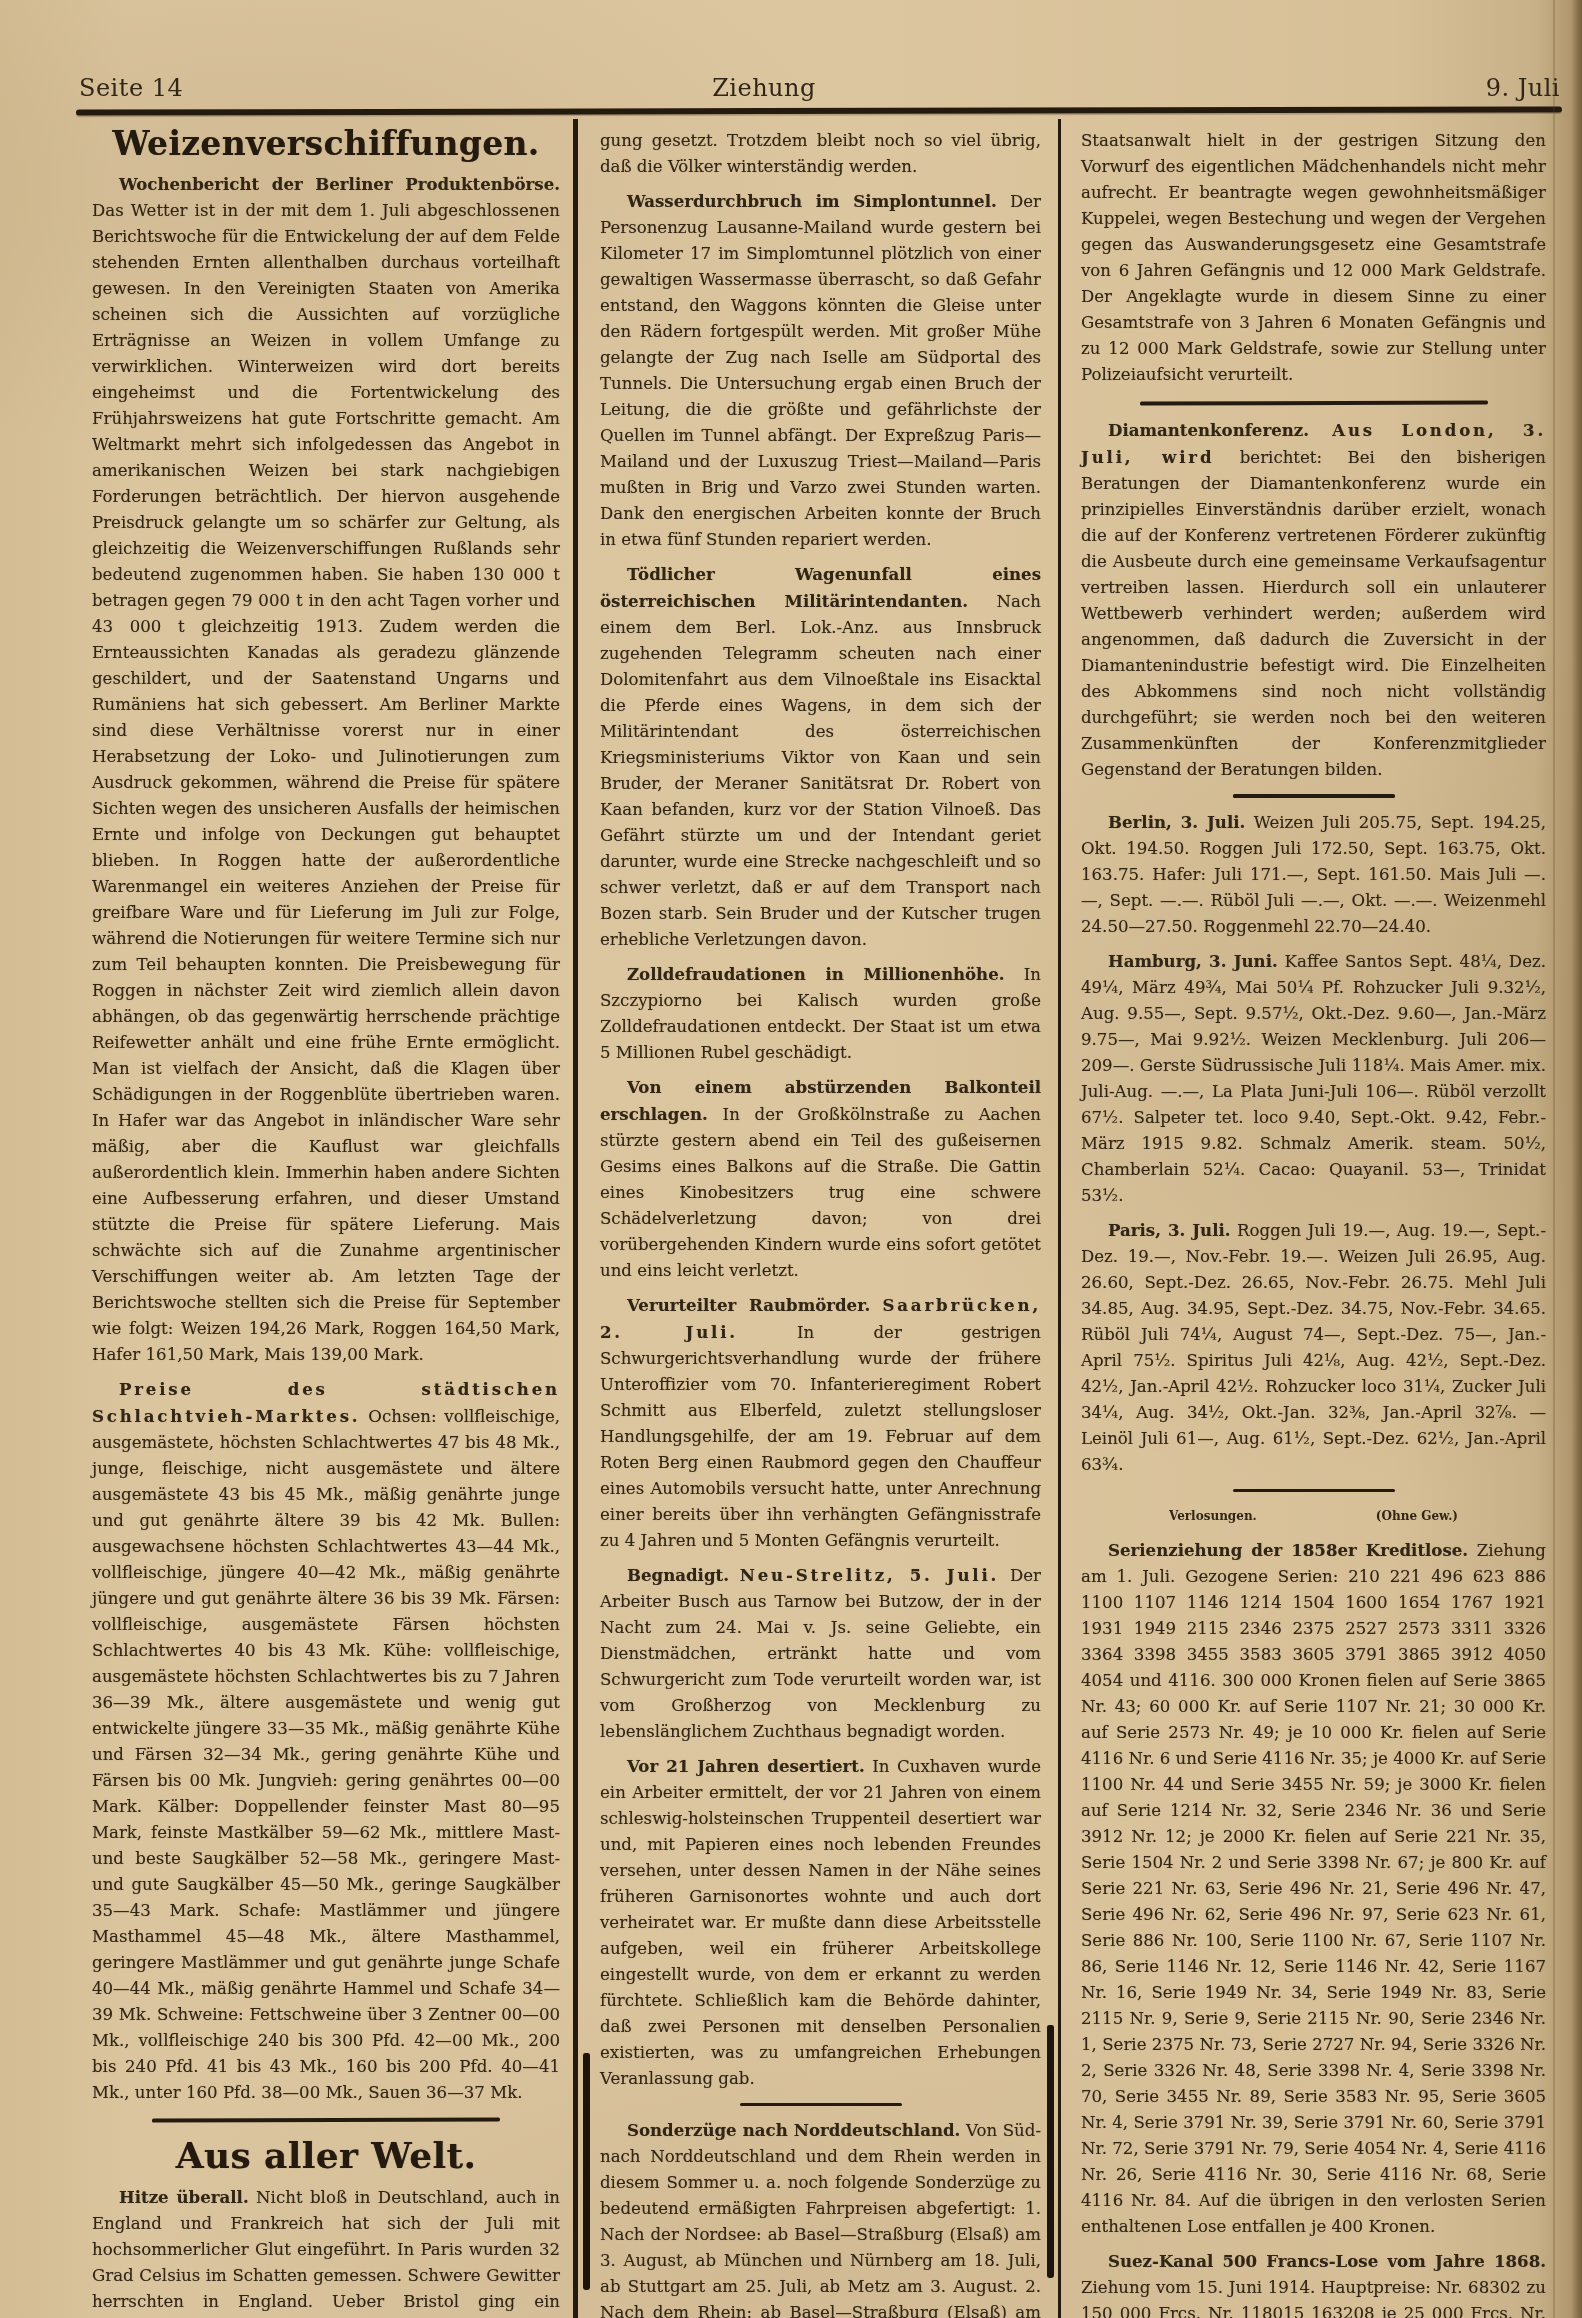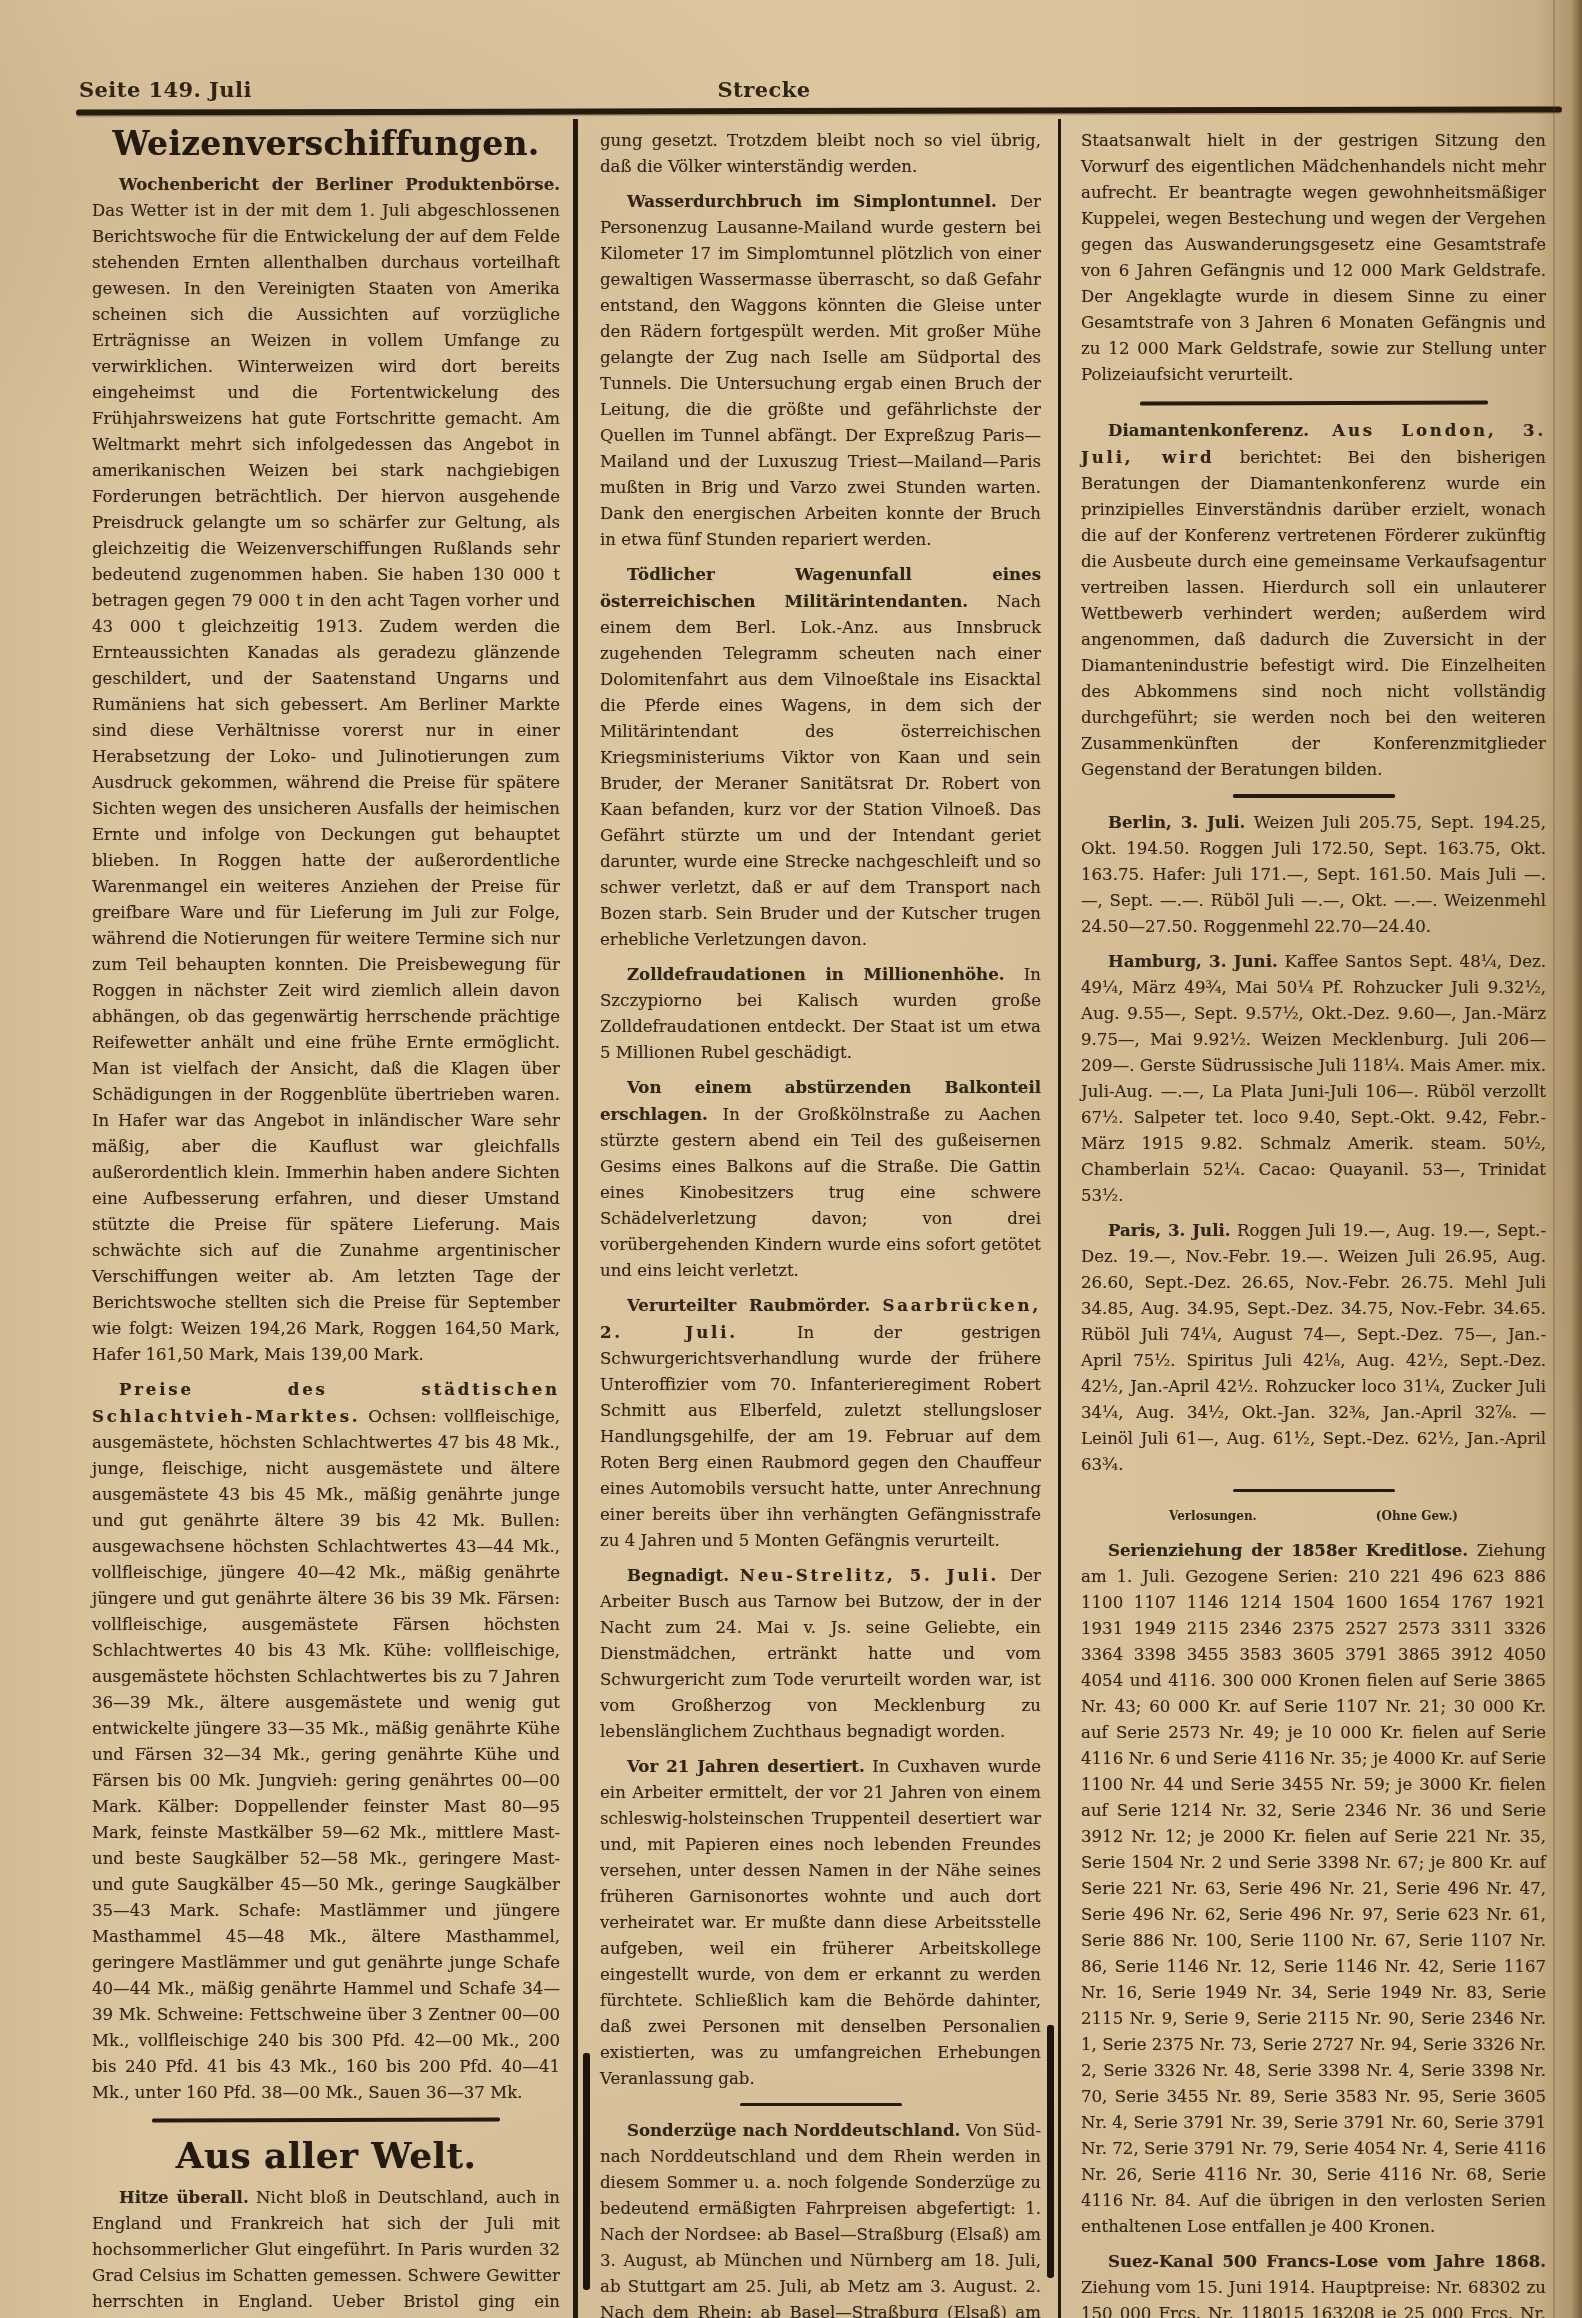--- a/index.html
+++ b/index.html
@@ -12,22 +12,22 @@
     background:
       radial-gradient(949px 475px at 18% 8%, rgba(120,90,50,.10), rgba(0,0,0,0) 60%),
       radial-gradient(712px 712px at 85% 45%, rgba(115,85,45,.12), rgba(0,0,0,0) 65%),
       radial-gradient(1107px 554px at 50% 98%, rgba(110,80,45,.10), rgba(0,0,0,0) 60%),
       linear-gradient(90deg, #d3bc93 0%, #dbc59e 8%, #dcc69f 55%, #d7c098 88%, #c8b188 97%, #a98f67 100%),
       #d9c29a;
   }
   
   #masthead{
     position:absolute;left:79px;top:70px;width:1481px;height:32px;
-    display:flex;align-items:flex-end;justify-content:flex-start;
-    font-weight:bold;font-size:21px;letter-spacing:.02em;
+    display:flex;align-items:flex-end;justify-content:space-between;
+    font-weight:normal;font-size:24px;letter-spacing:.02em;
   }
   #masthead .center{position:absolute;left:0;right:111px;text-align:center;}
   #head-rule{
     position:absolute;left:76px;top:108px;width:1486px;height:5.5px;
     background:#241a0f;border-radius:3.2px;transform:rotate(-.12deg);
     box-shadow:0 1.6px 0 rgba(60,40,20,.25);
   }
   
   .vrule{position:absolute;top:119px;bottom:0;background:#241a0f;}
   #vrule1{left:573px;width:4.7px;}
@@ -57,21 +57,21 @@
     background:linear-gradient(90deg, rgba(90,65,35,.0), rgba(70,50,25,.55));}
   #fold{position:absolute;right:27px;top:0;width:2.4px;height:100%;background:rgba(90,65,35,.25);}
 </style>
 </head>
 <body>
 
 <div id="paper">
 
   <div id="masthead">
     <span>Seite 14</span>
-    <span class="center">Strecke</span>
+    <span class="center">Ziehung</span>
     <span>9. Juli</span>
   </div>
   <div id="head-rule"></div>
 
   <div class="vrule" id="vrule1"></div>
   <div class="vrule" id="vrule2"></div>
   <div class="bracket" style="left:583px;top:2053px;height:237px;"></div>
   <div class="bracket" style="left:1047px;top:2025px;height:253px;"></div>
 
   <div class="col" id="col1">

